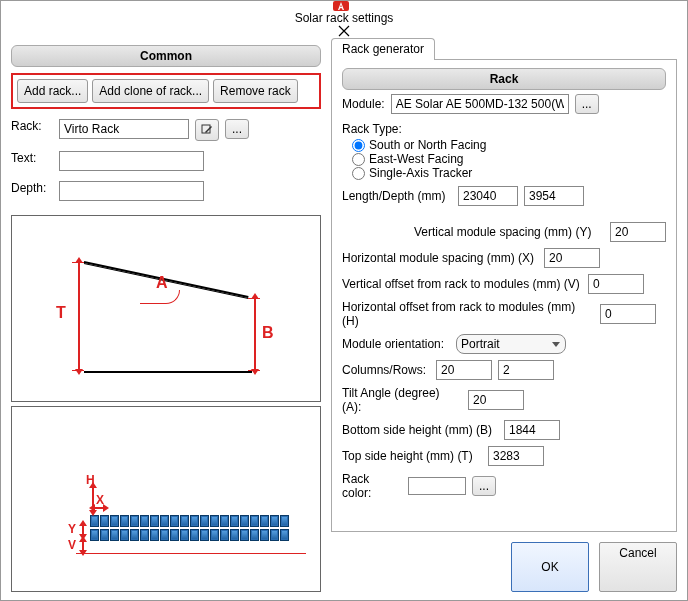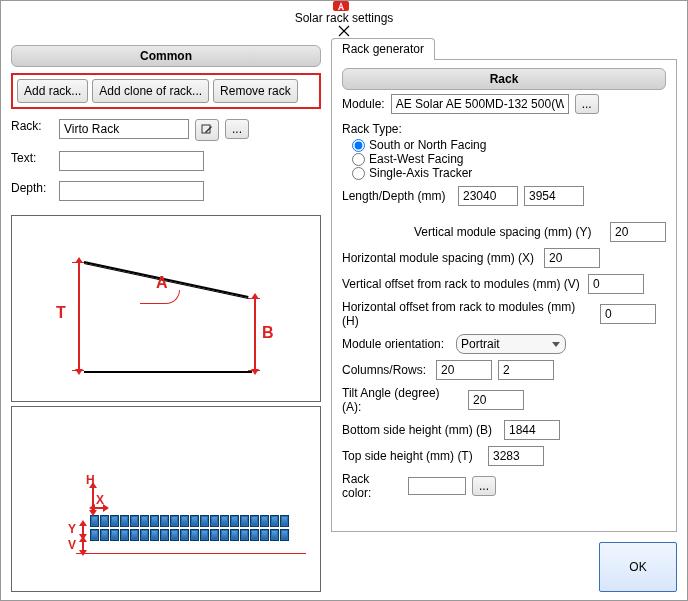--- a/index.html
+++ b/index.html
@@ -260,16 +260,17 @@
           <input class="tin" style="width: 56px;" value="3283">
         </div>
         <div class="rrow">
           <span class="rlabel" style="width:60px;">Rack color:</span>
           <div class="colorbox"></div>
           <div class="btn small">...</div>
         </div>
       </div>
       <div class="footer">
         <div class="okbtn">OK</div>
+        <div class="cancelbtn">Cancel</div>
       </div>
     </div>
   </div>
 </div>
 
 </body></html>

